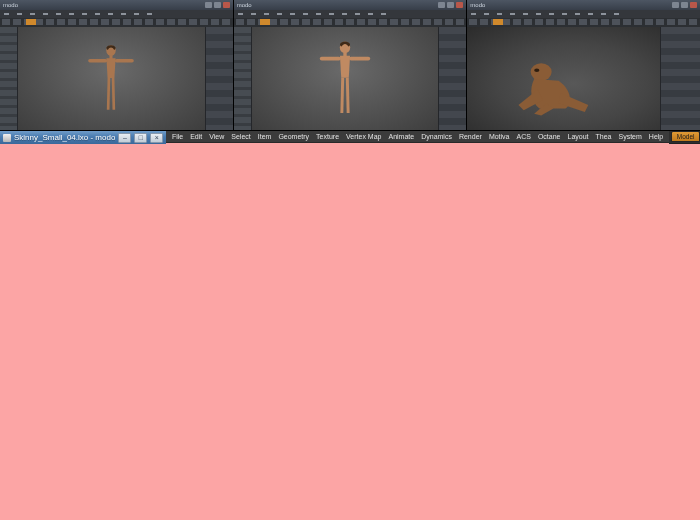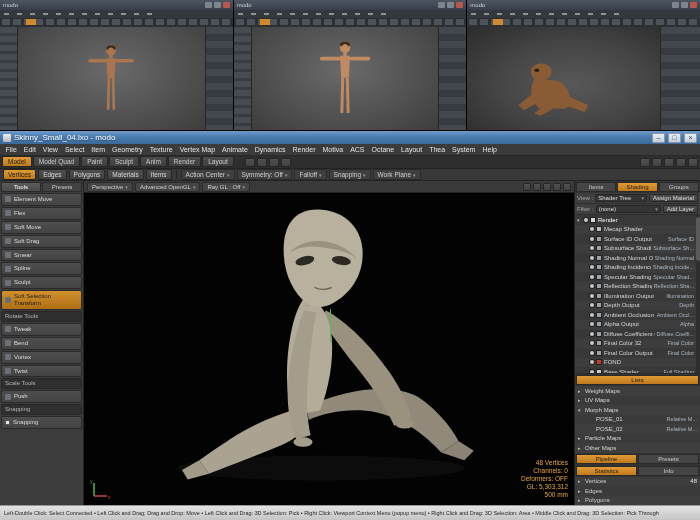--- a/index.html
+++ b/index.html
@@ -20,21 +20,21 @@
   .mleft{width:18px;background:#383c41;border-right:1px solid #24262a;background-image:repeating-linear-gradient(#474c52 0 6px,#383c41 6px 9px)}
   .mview{flex:1;position:relative;overflow:hidden;background:radial-gradient(ellipse at 50% 42%,#6a6a6a 0%,#565656 45%,#3d3d3d 100%)}
   .w3 .mview{background:radial-gradient(ellipse at 55% 55%,#585858 0%,#454545 50%,#2b2b2b 100%)}
   .mright{width:28px;background:#3b3f45;border-left:1px solid #24262a;background-image:repeating-linear-gradient(#43474e 0 7px,#373b41 7px 14px)}
   .w3 .mright{width:40px}
   .figure{position:absolute;left:50%;top:16%;transform:translateX(-50%);color:#a9764f}
   .w2 .figure{color:#c08a62;top:12%}
   .figure3{position:absolute;left:46%;top:30%;transform:translateX(-50%);color:#8a5c36}
 
   
-  .main{height:390px;display:flex;flex-direction:column;background:#fca5a5;border-top:1px solid #000}
+  .main{height:390px;display:flex;flex-direction:row;background:#fca5a5;border-top:1px solid #000}
   .titlebar{height:13px;background:linear-gradient(#6f9cc9,#4a7cb0 45%,#3a689a);display:flex;align-items:center;gap:3px;padding:0 3px}
   .app-icon{width:8px;height:8px;background:linear-gradient(#f0f0f0,#b6b6b6);border-radius:1px;flex:none}
   .title-text{font-size:8px;color:#fff;flex:1;white-space:nowrap;overflow:hidden;text-shadow:0 1px 1px rgba(0,0,0,.35)}
   .winbtn{width:13px;height:10px;background:linear-gradient(#e9eef4,#c3cdd7);border:1px solid #8798ac;border-radius:1px;font-size:7px;line-height:8px;text-align:center;color:#35465a}
 
   .menubar{height:12px;background:#3b3b3b;border-bottom:1px solid #292929;display:flex;align-items:center;padding:0 2px}
   .menu-item{font-size:7px;color:#e4e4e4;padding:0 3.5px;white-space:nowrap}
 
   .toolrow1{height:13px;background:#2e2e2e;border-bottom:1px solid #222;display:flex;align-items:flex-end;gap:1px;padding:0 2px 1px}
   .ltab{font-size:6.5px;color:#ccc;background:linear-gradient(#4c4c4c,#3f3f3f);border:1px solid #262626;padding:1px 5px;border-radius:2px 2px 0 0;white-space:nowrap}

